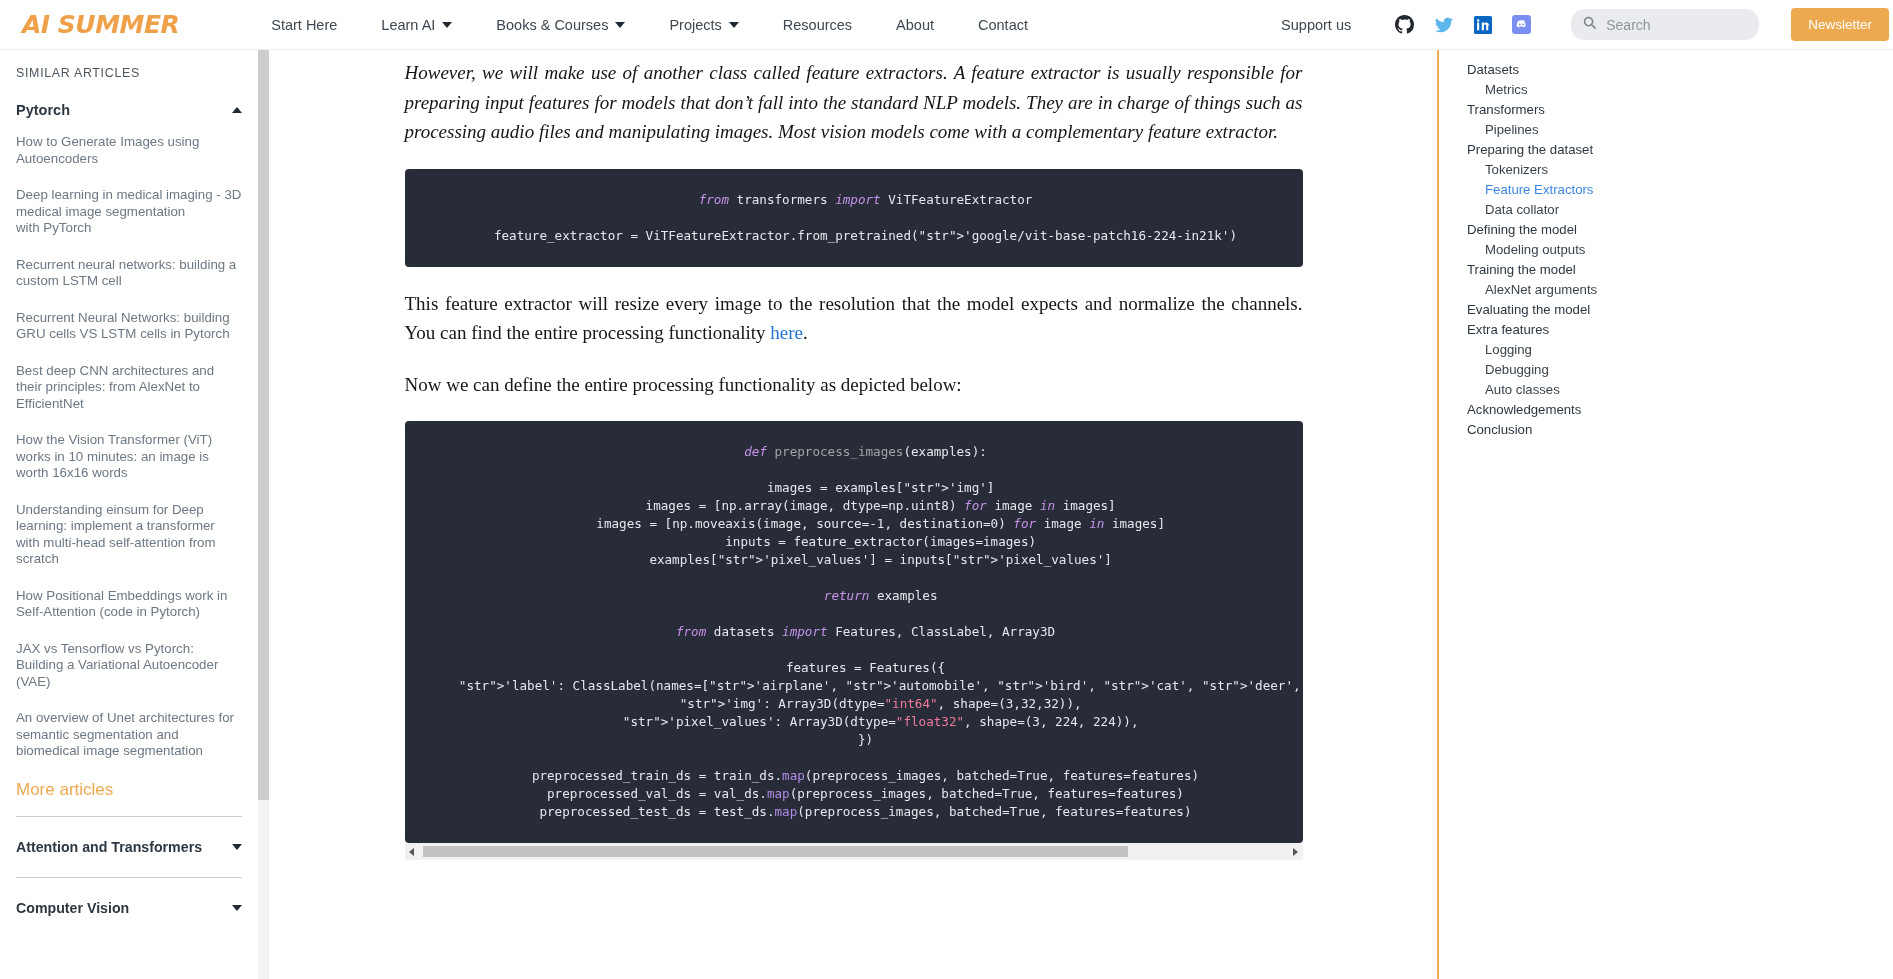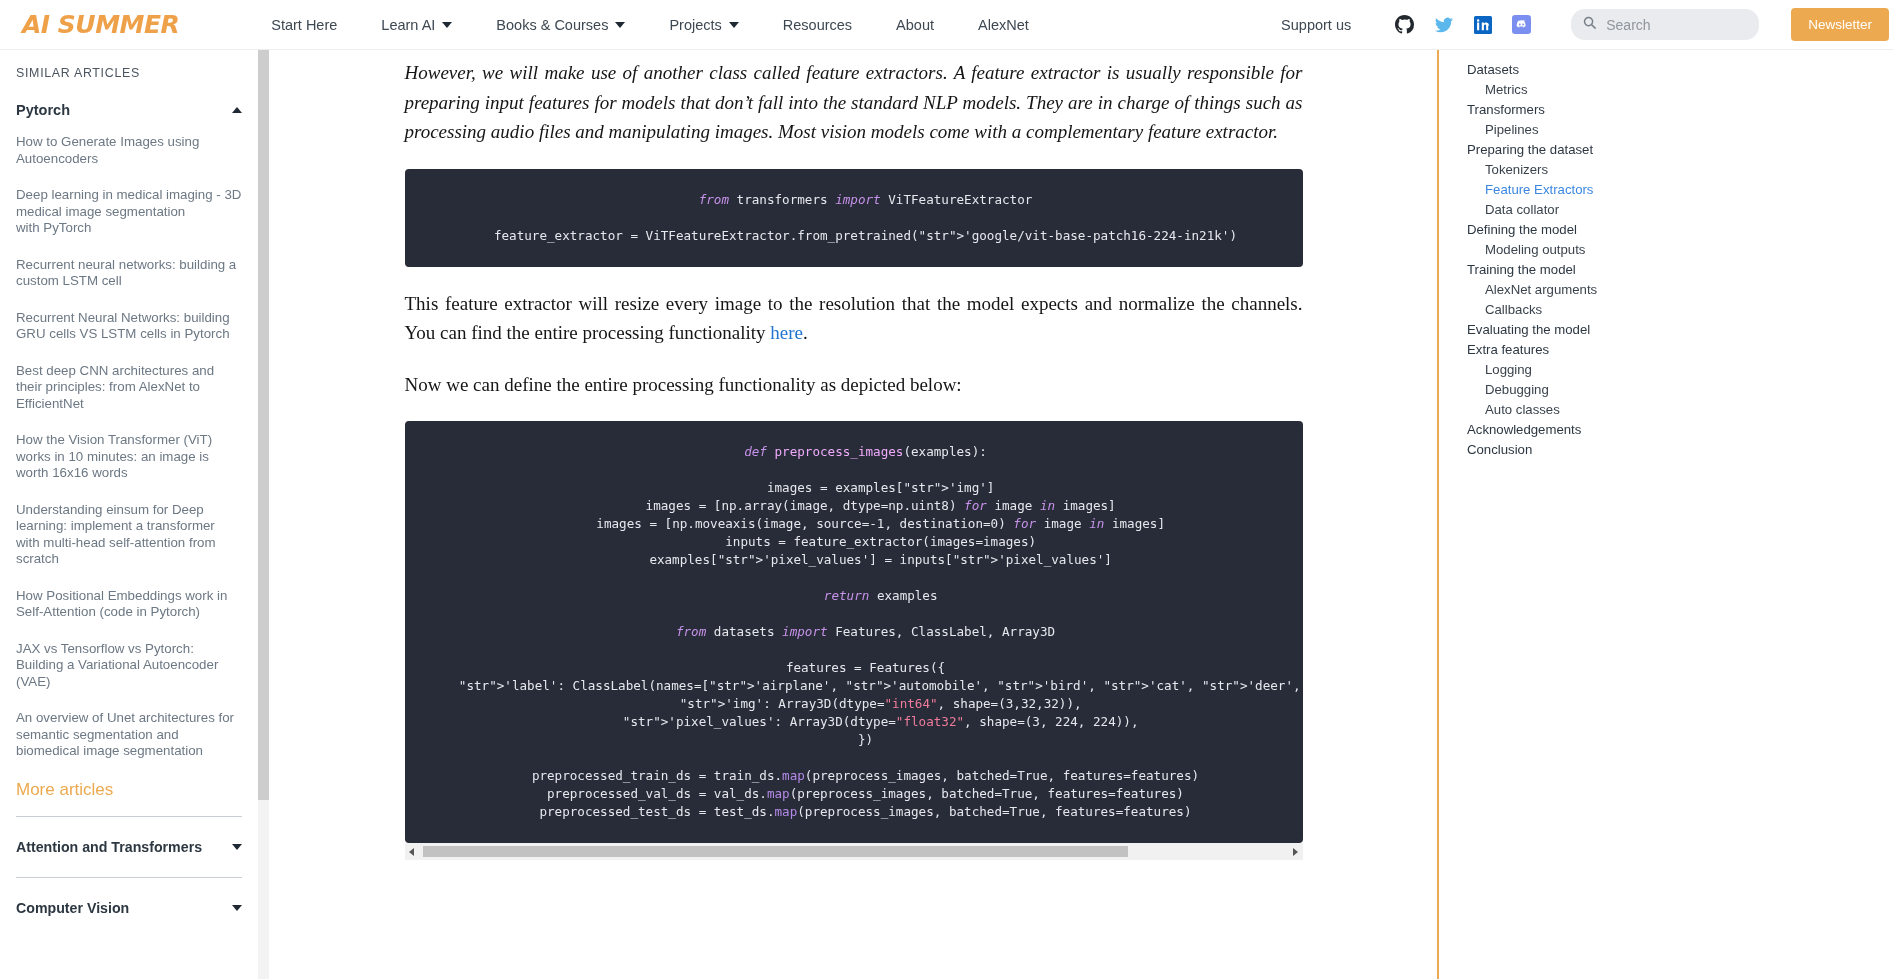--- a/index.html
+++ b/index.html
@@ -147,21 +147,21 @@
   }
   .code {
     font-family: "DejaVu Sans Mono", monospace;
     font-size: 12.6px;
     line-height: 18px;
     color: #e6e8ee;
     white-space: pre;
     padding: 22px 0 22px 24px;
   }
   .k    { color: #c792ea; font-style: italic; }     
-  .fn   { color: #f0abfc; }                          
+  .fn   { color: #a3a3a3; }                          
   .str  { color: #f07b9b; }                          
   .meth { color: #b48ae8; }                          
 
   .hscroll {
     width: 898px; margin: 0 auto;
     height: 17px; background: #f1f1f1;
     display: flex; align-items: center;
     position: relative;
   }
   .hscroll .arrow-l, .hscroll .arrow-r {
@@ -211,21 +211,21 @@
         <span>Projects</span>
         <span class="caret"></span>
       </div>
       <div class="navitem">
         <span>Resources</span>
       </div>
       <div class="navitem">
         <span>About</span>
       </div>
       <div class="navitem">
-        <span>AlexNet</span>
+        <span>Contact</span>
       </div>
     </div>
   <div class="nav-right">
     <div class="support">Support us</div>
     <div class="social">
       <span>
         <svg width="19" height="19" viewBox="0 0 16 16" fill="#24292f">
             <path d="M8 0C3.58 0 0 3.58 0 8c0 3.54 2.29 6.53 5.47 7.59.4.07.55-.17.55-.38 0-.19-.01-.82-.01-1.49-2.01.37-2.53-.49-2.69-.94-.09-.23-.48-.94-.82-1.13-.28-.15-.68-.52-.01-.53.63-.01 1.08.58 1.23.82.72 1.21 1.87.87 2.33.66.07-.52.28-.87.51-1.07-1.78-.2-3.64-.89-3.64-3.95 0-.87.31-1.59.82-2.15-.08-.2-.36-1.02.08-2.12 0 0 .67-.21 2.2.82a7.4 7.4 0 0 1 2-.27c.68 0 1.36.09 2 .27 1.53-1.04 2.2-.82 2.2-.82.44 1.1.16 1.92.08 2.12.51.56.82 1.27.82 2.15 0 3.07-1.87 3.75-3.65 3.95.29.25.54.73.54 1.48 0 1.07-.01 1.93-.01 2.2 0 .21.15.46.55.38A8.01 8.01 0 0 0 16 8c0-4.42-3.58-8-8-8z"></path>
           </svg>
       </span>
@@ -352,21 +352,20 @@
     <div class="toc-item">Transformers</div>
     <div class="toc-item sub">Pipelines</div>
     <div class="toc-item">Preparing the dataset</div>
     <div class="toc-item sub">Tokenizers</div>
     <div class="toc-item sub active">Feature Extractors</div>
     <div class="toc-item sub">Data collator</div>
     <div class="toc-item">Defining the model</div>
     <div class="toc-item sub">Modeling outputs</div>
     <div class="toc-item">Training the model</div>
     <div class="toc-item sub">AlexNet arguments</div>
-    <div class="toc-item sub">Callbacks</div>
     <div class="toc-item">Evaluating the model</div>
     <div class="toc-item">Extra features</div>
     <div class="toc-item sub">Logging</div>
     <div class="toc-item sub">Debugging</div>
     <div class="toc-item sub">Auto classes</div>
     <div class="toc-item">Acknowledgements</div>
     <div class="toc-item">Conclusion</div>
   </div>
 
 </body></html>

